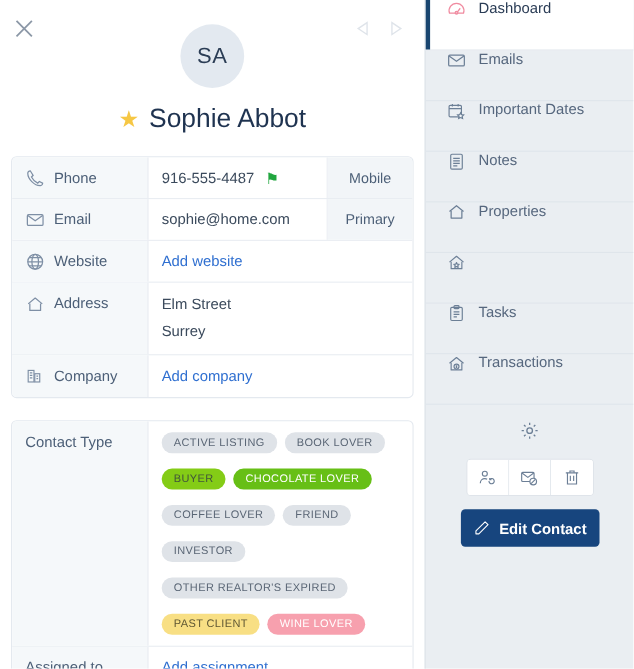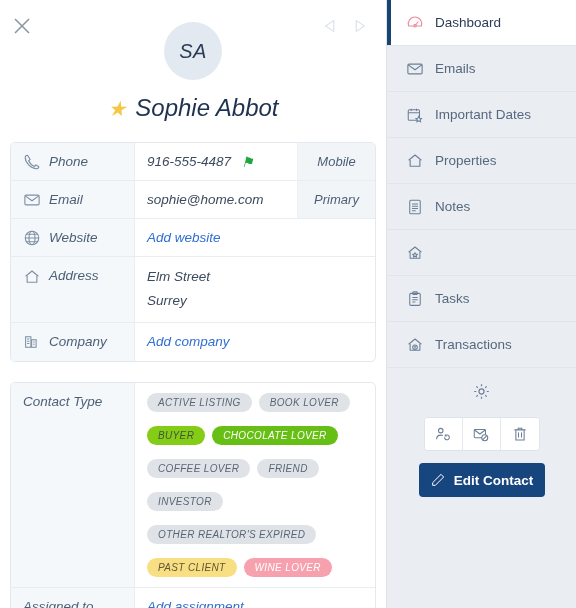--- a/index.html
+++ b/index.html
@@ -5,21 +5,21 @@
   * { box-sizing: border-box; margin: 0; padding: 0; }
   html, body {
     width: 576px; height: 608px;
     font-family: "Liberation Sans", sans-serif;
     background: #ffffff;
     overflow: hidden;
   }
   .app { position: relative; width: 576px; height: 608px; display: flex; }
 
   
-  .left { width: 386px; height: 608px; background: #fff; position: relative; overflow: hidden; font-style: italic; }
+  .left { width: 386px; height: 608px; background: #fff; position: relative; overflow: hidden; }
 
   .close-btn {
     position: absolute; left: 10px; top: 14px; width: 24px; height: 24px;
     cursor: pointer;
   }
   .nav-arrows { position: absolute; right: 18px; top: 17px; display: flex; gap: 10px; }
   .nav-arrow { width: 18px; height: 18px; cursor: pointer; }
 
   .avatar-wrap { padding-top: 22px; text-align: center; }
   .avatar {
@@ -81,21 +81,21 @@
   .tag.br { flex-basis: 100%; height: 0; padding: 0; }
 
   
   .right {
     width: 190px; height: 608px; background: #eaeef2;
     border-left: 1px solid #dde3e9;
     display: flex; flex-direction: column; position: relative;
   }
   .nav-item {
     height: 46px; flex: none;
-    display: flex; align-items: center; gap: 11px;
+    display: flex; gap: 11px;
     padding-left: 19px;
     font-size: 13.5px; color: #56677e;
     border-bottom: 1px solid #dfe5eb;
     cursor: pointer; position: relative;
   }
   .nav-item.active { background: #ffffff; color: #2a3c55; }
   .nav-item.active::before {
     content: ""; position: absolute; left: 0; top: 0; bottom: 0;
     width: 4px; background: #18456f;
   }
@@ -304,33 +304,33 @@
     <div class="nav-item">
       <svg class="nav-icon" viewBox="0 0 24 24" fill="none" stroke="#6c7f96" stroke-width="1.4">
         <rect x="3" y="5" width="15" height="14" rx="1.5"></rect>
           <path d="M3 9h15M7 3.5v3M14 3.5v3"></path>
         <polygon points="17,14 18.2,16.3 20.7,16.6 18.9,18.4 19.4,21 17,19.8 14.6,21 15.1,18.4 13.3,16.6 15.8,16.3" fill="#eef2f6"></polygon>
       </svg>
       <span>Important Dates</span>
     </div>
 
     <div class="nav-item">
+      <svg class="nav-icon" viewBox="0 0 24 24" fill="none" stroke="#6c7f96" stroke-width="1.4">
+        <rect x="5" y="3" width="14" height="18" rx="1.5"></rect>
+        <path d="M8 8h8M8 11h8M8 14h8M8 17h5"></path>
+      </svg>
+      <span>Notes</span>
+    </div>
+
+    <div class="nav-item">
       <svg class="nav-icon" viewBox="0 0 24 24" fill="none" stroke="#6c7f96" stroke-width="1.5" stroke-linejoin="round">
         <path d="M3.5 11L12 4l8.5 7"></path>
           <path d="M5.5 10.5V19h13v-8.5"></path>
       </svg>
       <span>Properties</span>
-    </div>
-
-    <div class="nav-item">
-      <svg class="nav-icon" viewBox="0 0 24 24" fill="none" stroke="#6c7f96" stroke-width="1.4">
-        <rect x="5" y="3" width="14" height="18" rx="1.5"></rect>
-        <path d="M8 8h8M8 11h8M8 14h8M8 17h5"></path>
-      </svg>
-      <span>Notes</span>
     </div>
 
     <div class="nav-item">
       <svg class="nav-icon" viewBox="0 0 24 24" fill="none" stroke="#6c7f96" stroke-width="1.4" stroke-linejoin="round">
         <path d="M3.5 11L12 4l8.5 7"></path>
           <path d="M5.5 10.5V19h13v-8.5"></path>
         <polygon points="12,11.5 13,13.5 15.2,13.8 13.6,15.3 14,17.5 12,16.4 10,17.5 10.4,15.3 8.8,13.8 11,13.5"></polygon>
       </svg>
     </div>
 

